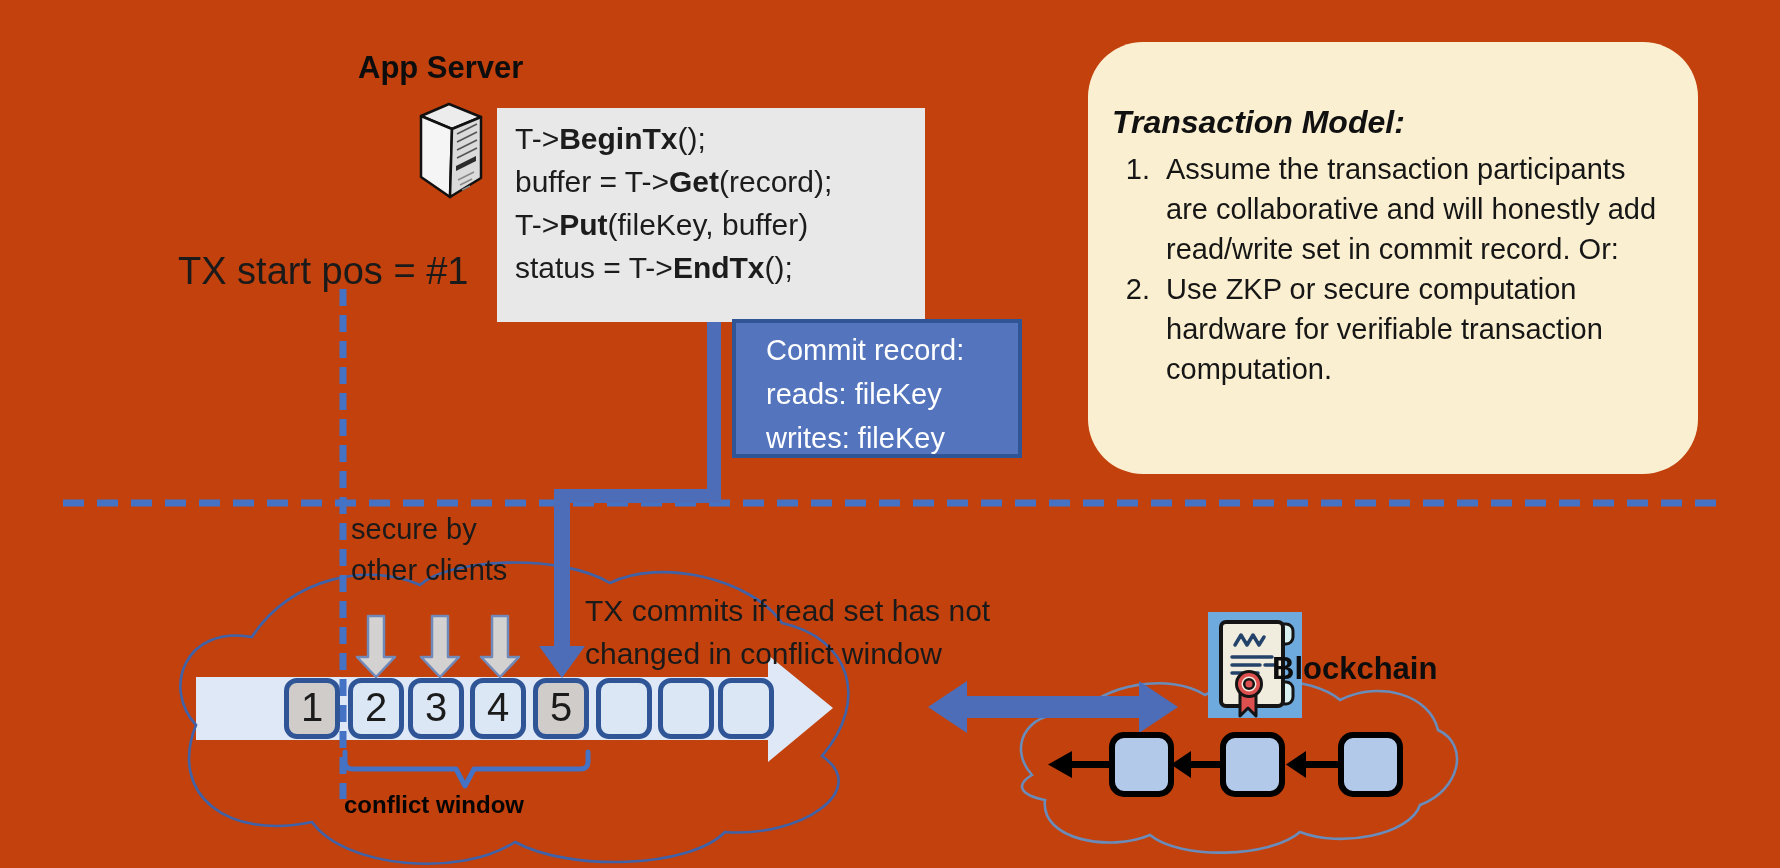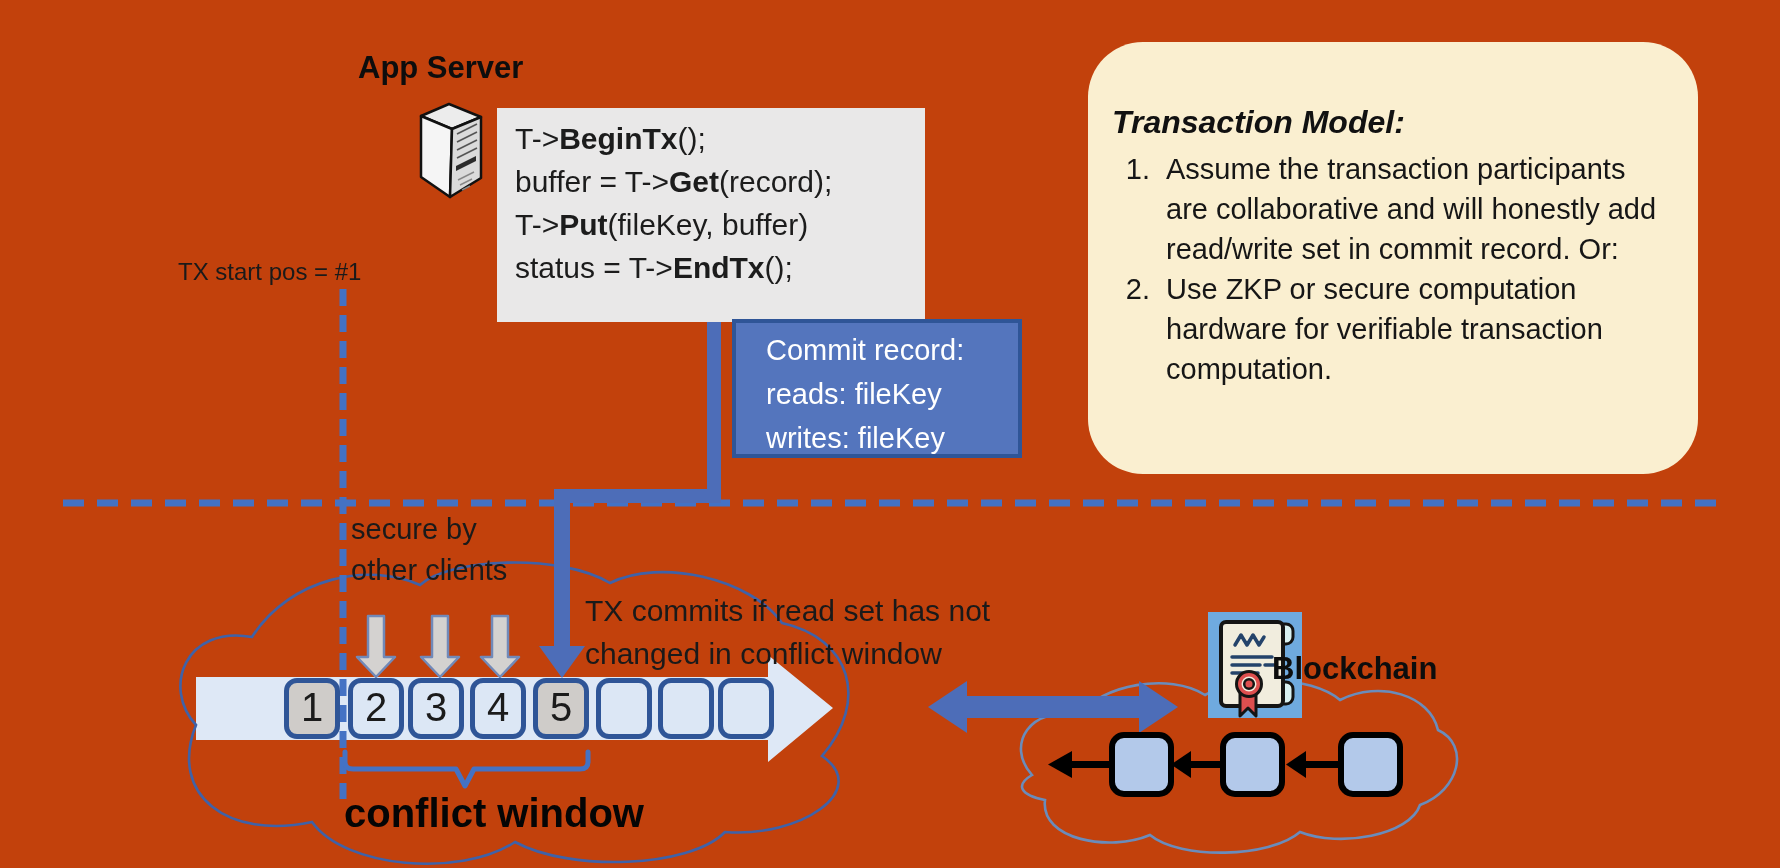--- a/index.html
+++ b/index.html
@@ -28,24 +28,24 @@
   .note-list{margin:0;padding:0 0 0 46px;width:500px;font-size:29px;line-height:40px;color:#161616;}
   .note-list li{padding-left:8px;margin:0;}
   .tl-box{
     position:absolute;top:678px;width:56px;height:61px;z-index:2;box-sizing:border-box;
     border:5px solid #2F5597;border-radius:13px;text-align:center;
     font-size:40px;line-height:49px;color:#1b1b1b;
   }
   .tl-blue{background:#DCE7F5;}
   .tl-gray{background:#CFCCC9;}
   .lbl-appserver{left:358px;top:50px;font-size:31px;font-weight:bold;color:#0d0d0d;}
-  .lbl-txstart{left:178px;top:250px;font-size:24px;margin-top:8px;}
+  .lbl-txstart{left:178px;top:250px;font-size:38px;}
   .lbl-updates{left:351px;top:509px;font-size:29px;line-height:41px;}
   .lbl-commitnote{left:585px;top:589px;font-size:30px;line-height:43px;}
-  .lbl-conflict{left:344px;top:791px;font-size:40px;font-weight:bold;color:#050505;}
+  .lbl-conflict{left:344px;top:791px;font-size:24px;font-weight:bold;color:#050505;}
   .lbl-blockchain{left:1272px;top:651px;font-size:31px;font-weight:bold;color:#0d0d0d;}
 </style>
 </head>
 <body>
 
 <div id="stage">
 
   <svg id="shapes" width="1780" height="868" viewBox="0 0 1780 868">
 
     <polygon points="196,677 768,677 768,655 833,708 768,762 768,740 196,740" fill="#DEE8F6"></polygon>

